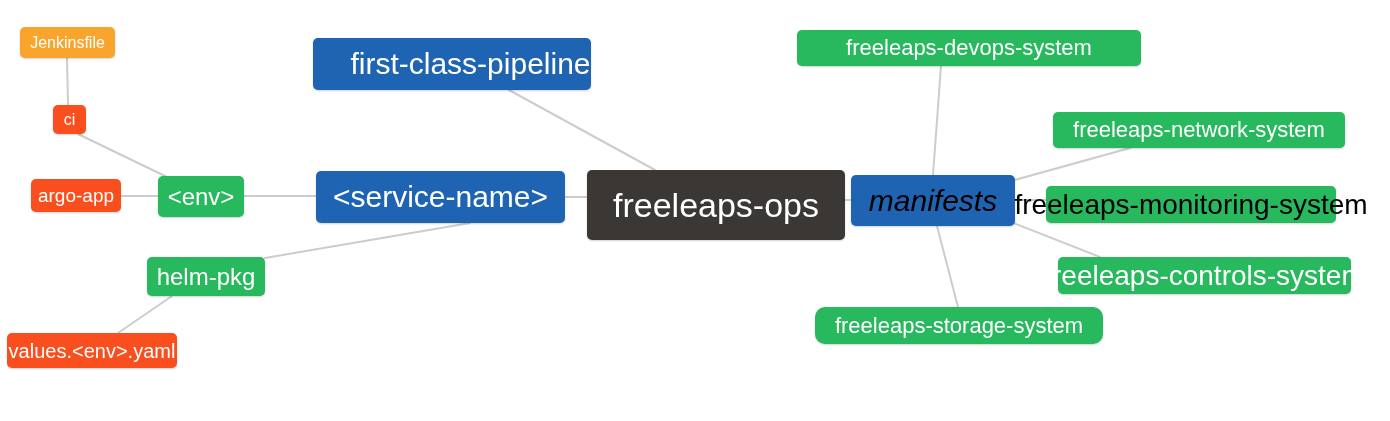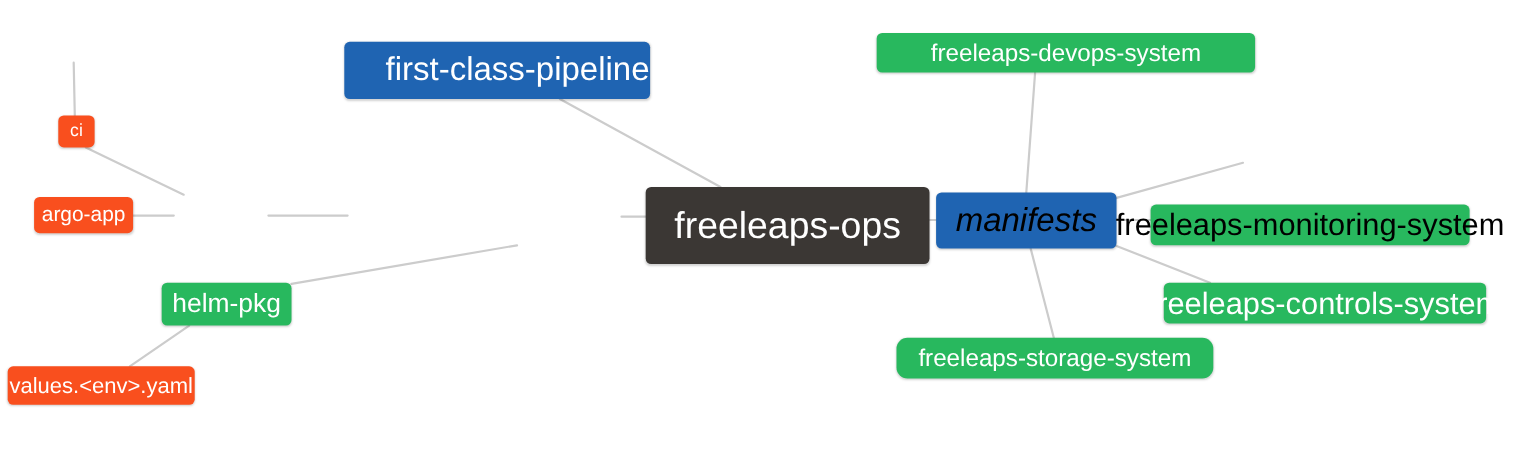--- a/index.html
+++ b/index.html
@@ -50,24 +50,28 @@
       <line x1="172" y1="296" x2="118" y2="333" stroke="#cccccc" stroke-width="2" stroke-linecap="round"></line>
       <line x1="509" y1="90" x2="655" y2="170" stroke="#cccccc" stroke-width="2" stroke-linecap="round"></line>
       <line x1="565" y1="197" x2="587" y2="197" stroke="#cccccc" stroke-width="2" stroke-linecap="round"></line>
       <line x1="845" y1="200" x2="851" y2="200" stroke="#cccccc" stroke-width="2" stroke-linecap="round"></line>
       <line x1="933" y1="175" x2="941" y2="66" stroke="#cccccc" stroke-width="2" stroke-linecap="round"></line>
       <line x1="1011" y1="181" x2="1130" y2="148" stroke="#cccccc" stroke-width="2" stroke-linecap="round"></line>
       <line x1="1011" y1="200" x2="1046" y2="200" stroke="#cccccc" stroke-width="2" stroke-linecap="round"></line>
       <line x1="1011" y1="222" x2="1100" y2="257" stroke="#cccccc" stroke-width="2" stroke-linecap="round"></line>
       <line x1="937" y1="226" x2="958" y2="307" stroke="#cccccc" stroke-width="2" stroke-linecap="round"></line>
     </svg>
+<div class="node" style="left: 20px; top: 27px; width: 95px; height: 31px; font-size: 16px; background: rgb(249, 164, 45); color: rgb(255, 255, 255);">Jenkinsfile</div>
     <div class="node" style="left: 53px; top: 105px; width: 33px; height: 29px; font-size: 16px; background: rgb(249, 79, 30); color: rgb(255, 255, 255);">ci</div>
     <div class="node" style="left: 31px; top: 179px; width: 90px; height: 33px; font-size: 19px; background: rgb(249, 79, 30); color: rgb(255, 255, 255);">argo-app</div>
+    <div class="node" style="left: 158px; top: 176px; width: 86px; height: 41px; font-size: 24px; background: rgb(40, 184, 94); color: rgb(255, 255, 255);">&lt;env&gt;</div>
     <div class="node" style="left: 147px; top: 257px; width: 118px; height: 39px; font-size: 24px; background: rgb(40, 184, 94); color: rgb(255, 255, 255);">helm-pkg</div>
     <div class="node" style="left: 7px; top: 333px; width: 170px; height: 35px; font-size: 20px; background: rgb(249, 79, 30); color: rgb(255, 255, 255);">values.&lt;env&gt;.yaml</div>
     <div class="node" style="left: 313px; top: 38px; width: 278px; height: 52px; font-size: 30px; background: rgb(31, 100, 178); color: rgb(255, 255, 255); padding-left: 37px;">first-class-pipeline</div>
+    <div class="node" style="left: 316px; top: 171px; width: 249px; height: 52px; font-size: 30px; background: rgb(31, 100, 178); color: rgb(255, 255, 255);">&lt;service-name&gt;</div>
     <div class="node" style="left: 587px; top: 170px; width: 258px; height: 70px; font-size: 34px; background: rgb(59, 55, 52); color: rgb(255, 255, 255);">freeleaps-ops</div>
     <div class="node" style="left: 851px; top: 175px; width: 164px; height: 51px; font-size: 30px; background: rgb(31, 100, 178); color: #000000; font-style: italic;">manifests</div>
     <div class="node" style="left: 797px; top: 30px; width: 344px; height: 36px; font-size: 22px; background: rgb(40, 184, 94); color: rgb(255, 255, 255);">freeleaps-devops-system</div>
+    <div class="node" style="left: 1053px; top: 112px; width: 292px; height: 36px; font-size: 22px; background: rgb(40, 184, 94); color: rgb(255, 255, 255);">freeleaps-network-system</div>
     <div class="node" style="left: 1046px; top: 186px; width: 290px; height: 37px; font-size: 28px; background: rgb(40, 184, 94); color: #000000;">freeleaps-monitoring-system</div>
     <div class="node" style="left: 1058px; top: 257px; width: 293px; height: 37px; font-size: 28px; background: rgb(40, 184, 94); color: rgb(255, 255, 255);">freeleaps-controls-system</div>
     <div class="node" style="left: 815px; top: 307px; width: 288px; height: 37px; font-size: 22px; background: rgb(40, 184, 94); color: rgb(255, 255, 255); border-radius: 10px;">freeleaps-storage-system</div>
   </div>
 
 </body></html>

